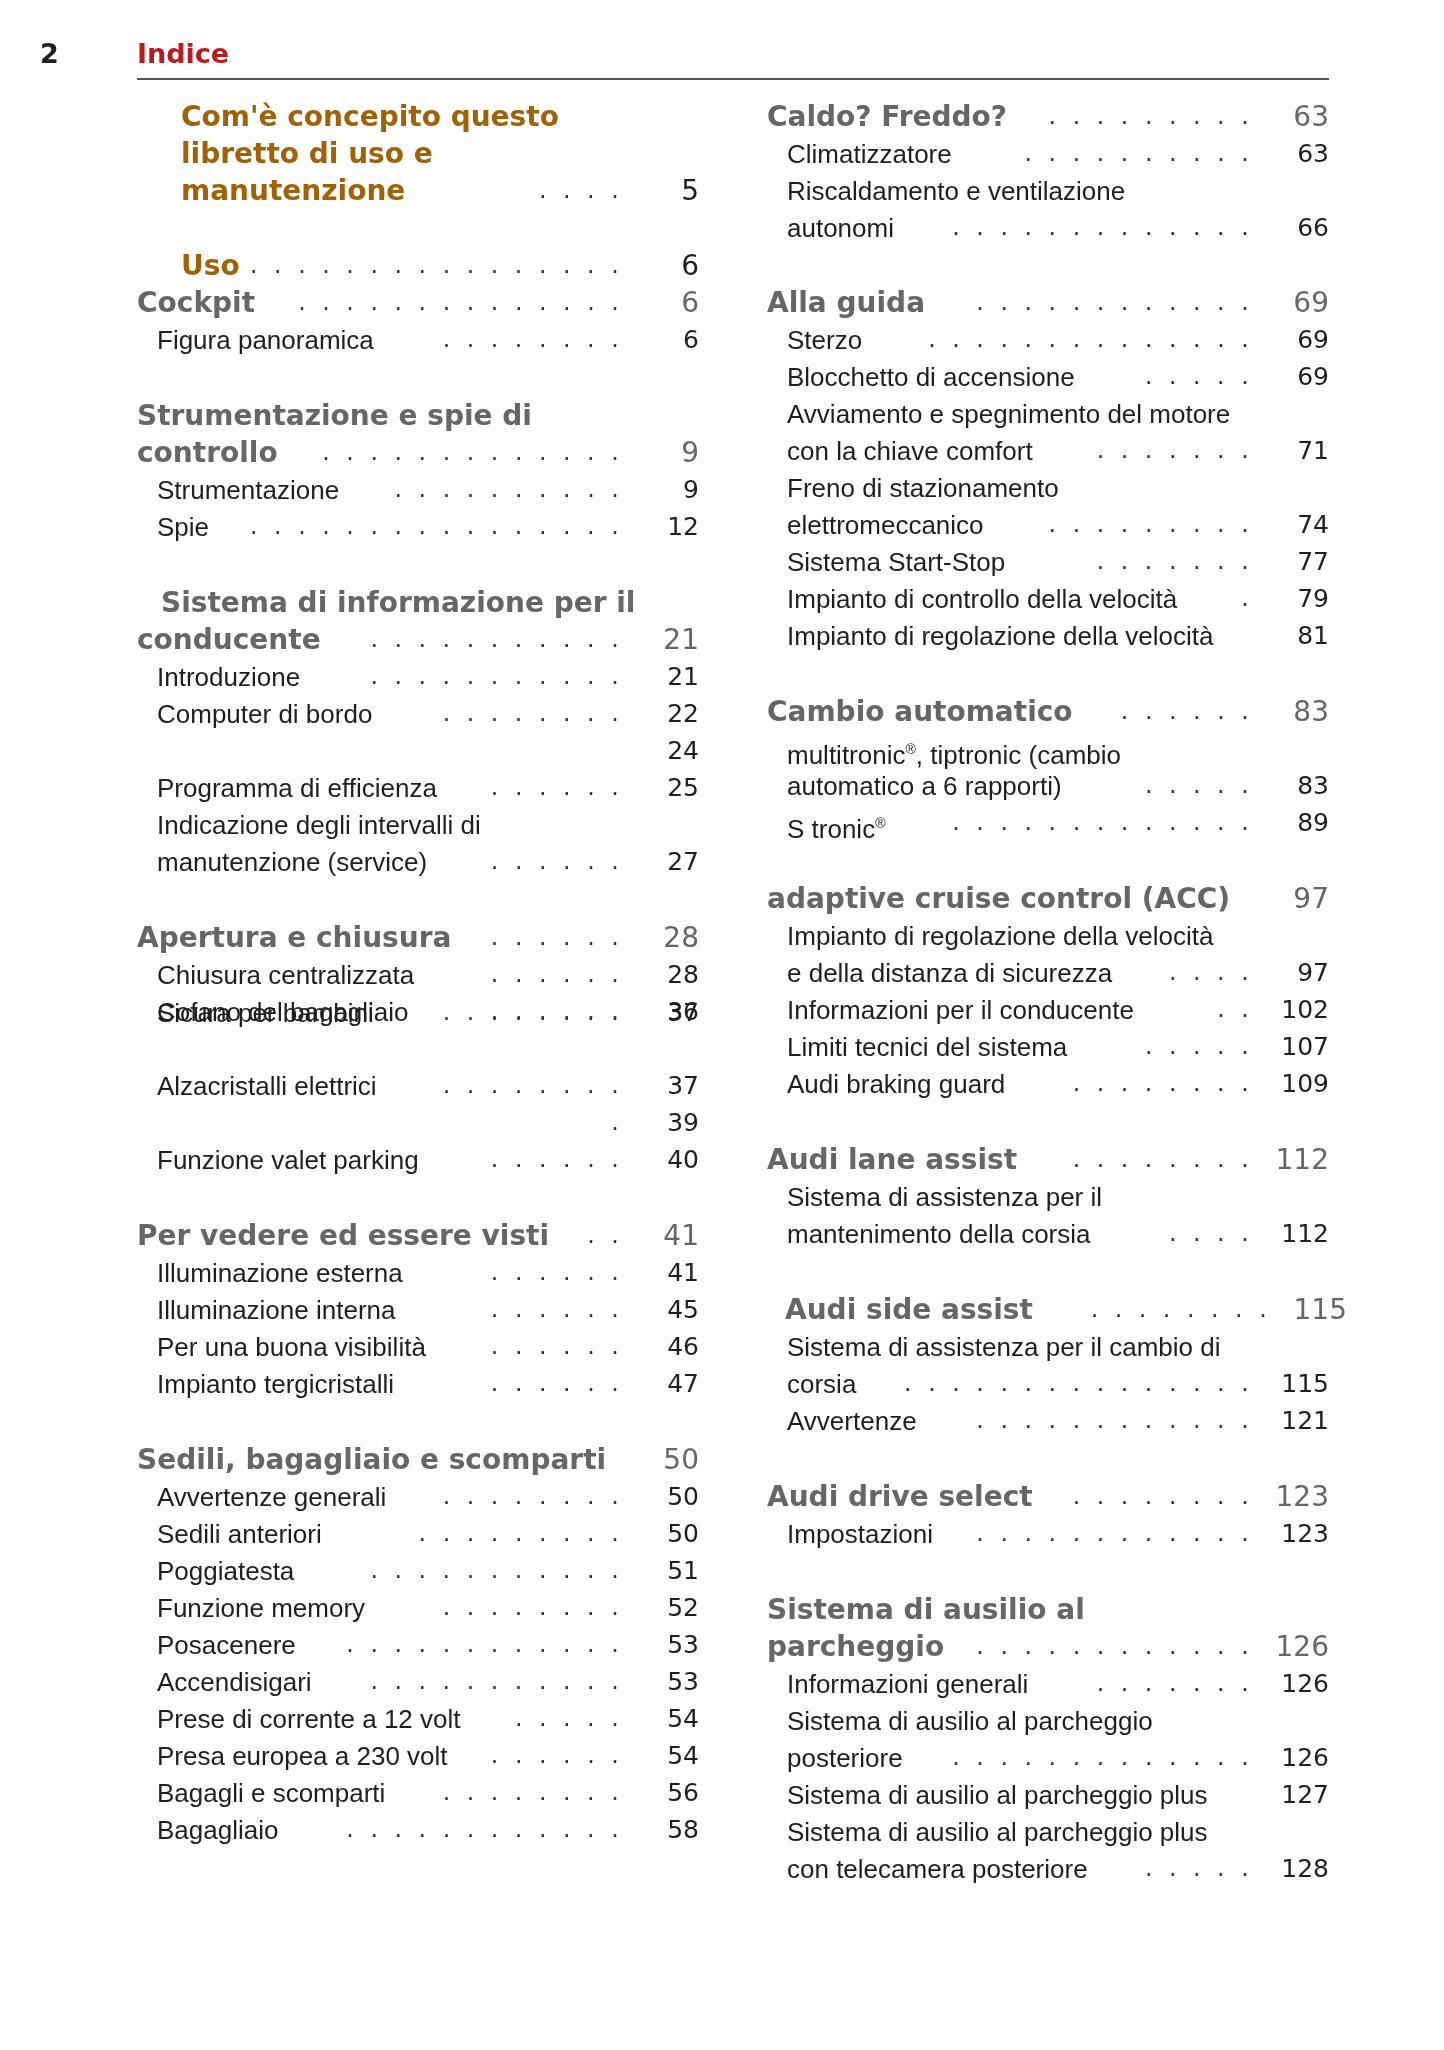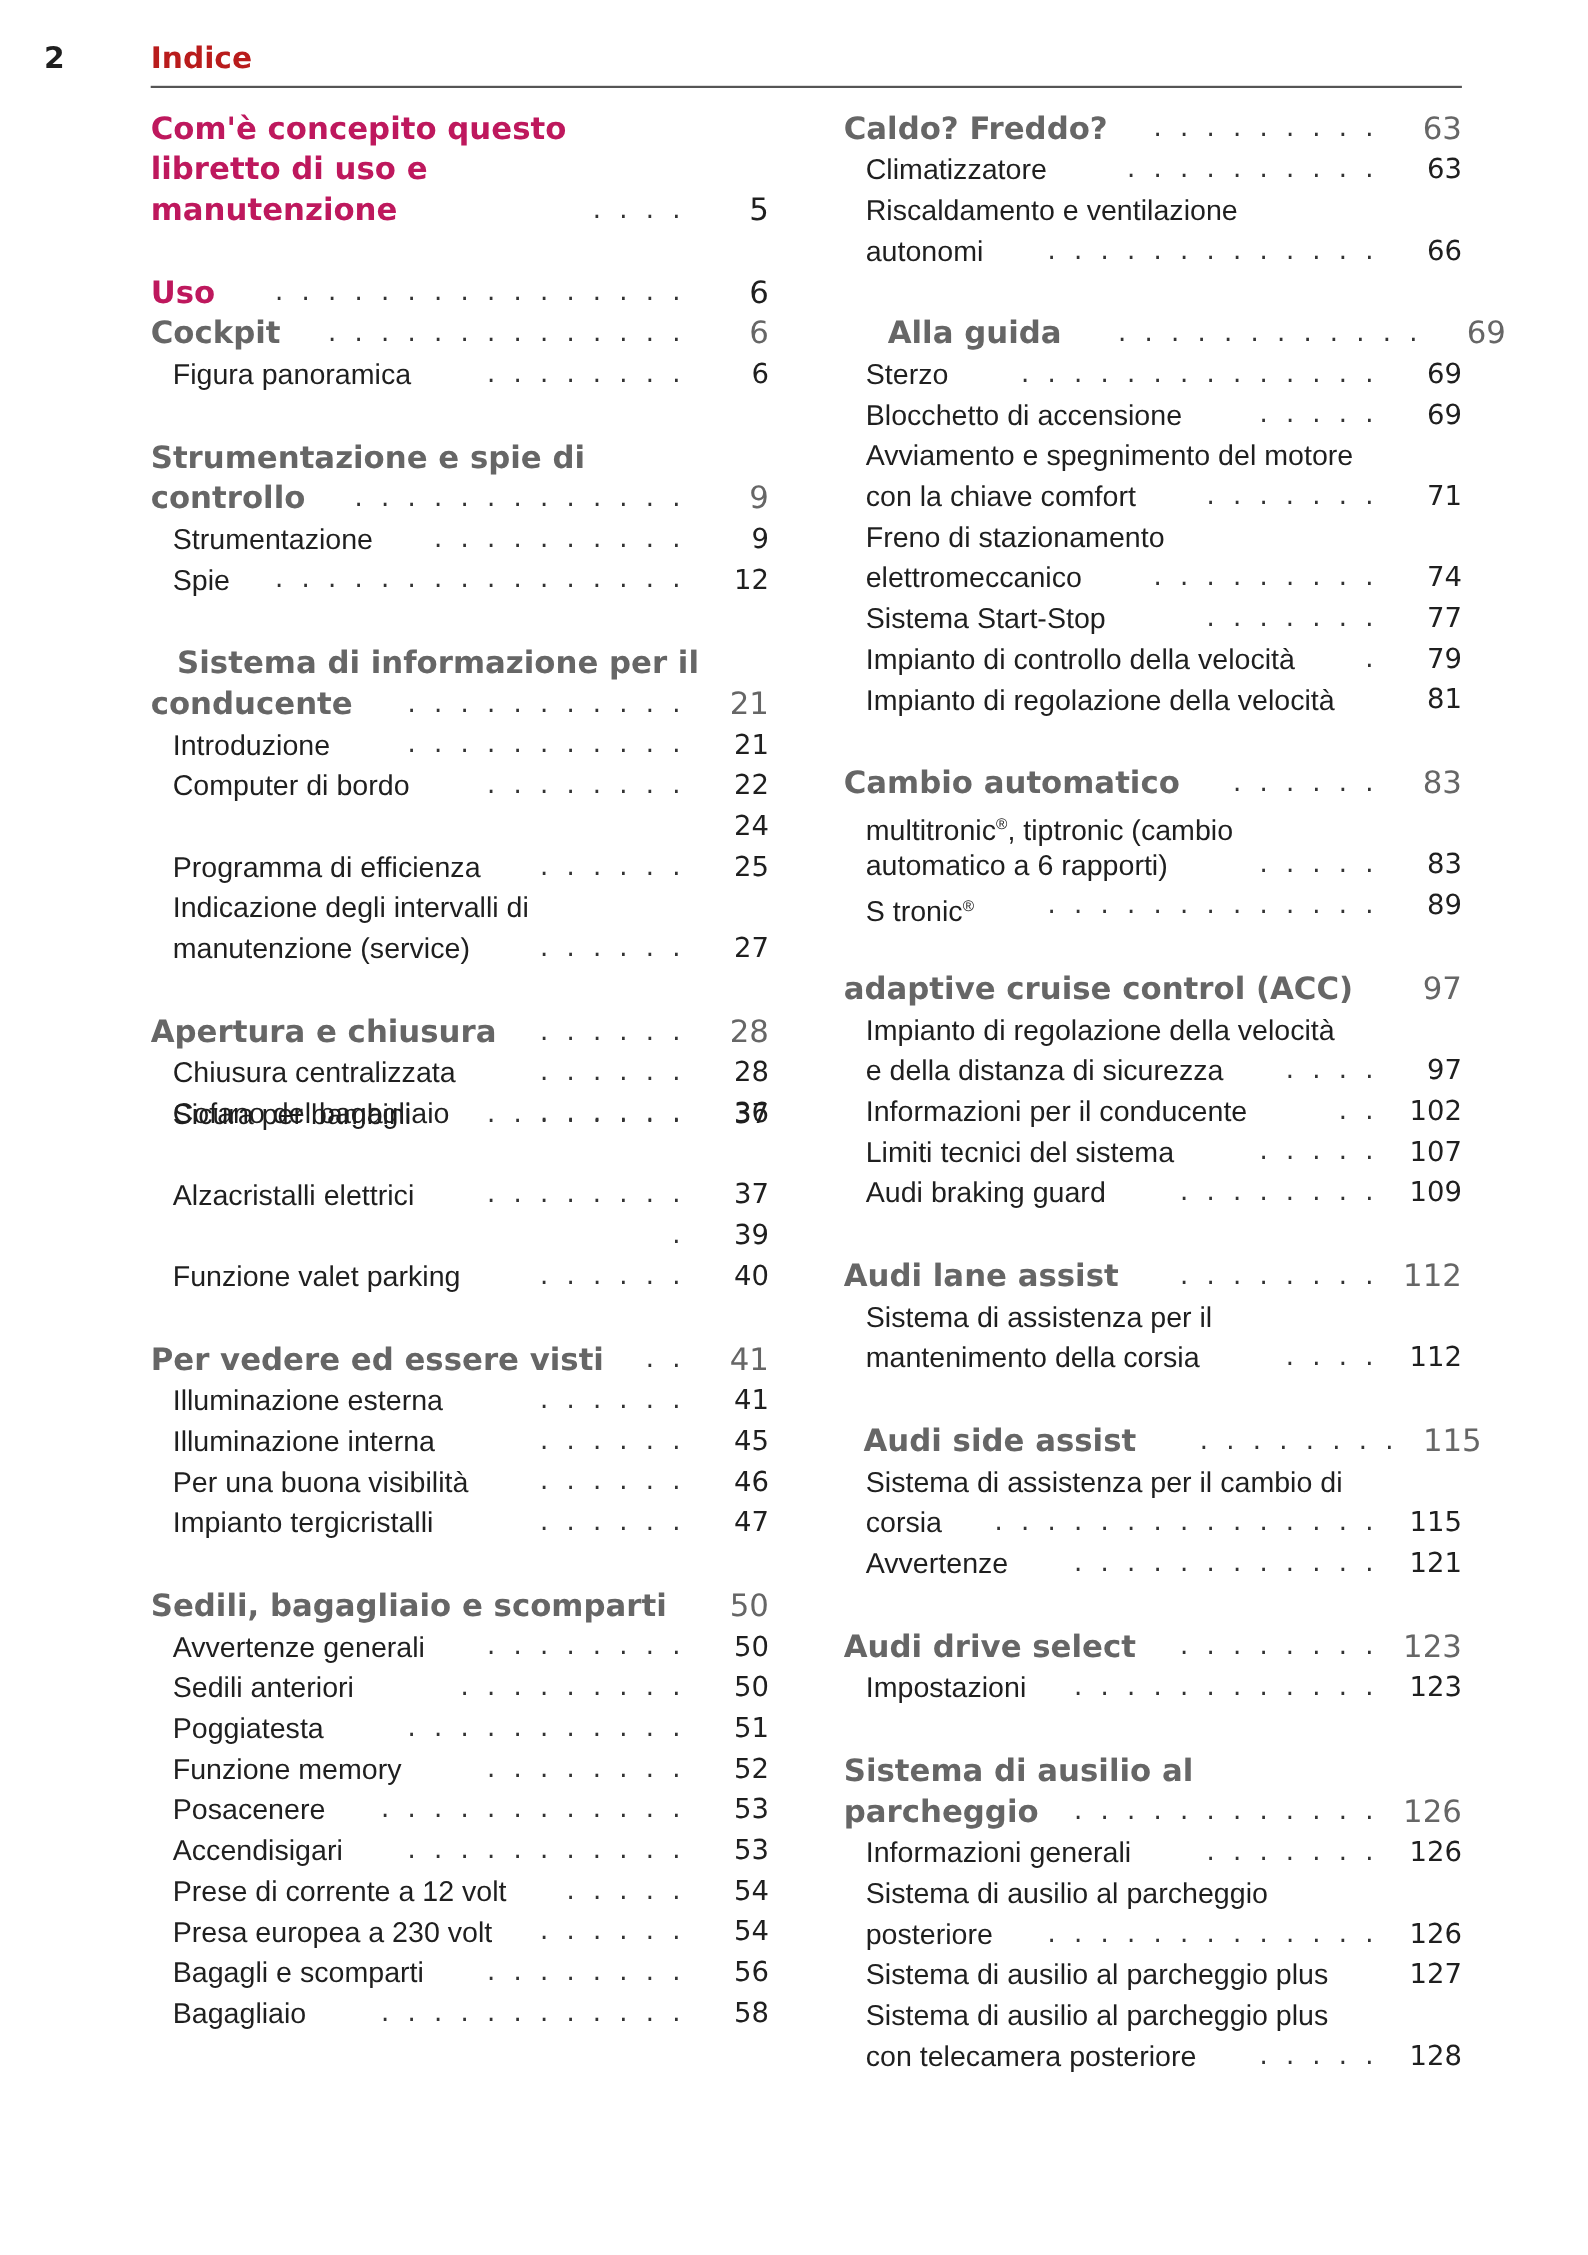--- a/index.html
+++ b/index.html
@@ -12,21 +12,21 @@
   #col-left { left:137px; width:562px; }
   #col-right { left:767px; width:562px; }
   .row { position:absolute; left:0; width:100%; height:38px; line-height:38px; white-space:nowrap; }
   .row .txt { position:absolute; left:0; }
   .row.sub .txt { left:20px; }
   .row .dots { position:absolute; right:78px; color:#333; letter-spacing:0; font-family:"DejaVu Sans Mono","Liberation Mono",monospace; font-size:20px; overflow:hidden; text-align:right; }
   .row .pg { position:absolute; right:0; text-align:right; }
   .row.h .txt, .row.h .pg { font-size:28px; font-weight:bold; }
   .row.h.gray .txt, .row.h.gray .pg { color:#666666; }
   .row.h.gray .pg { font-weight:normal; }
-  .row.h.dark .txt { color:#be185d; }
+  .row.h.dark .txt { color:#a16207;margin-left:44px; }
   .row.h.dark .pg { color:#1f1f1f; font-weight:normal; }
   .row.sub .txt, .row.sub .pg { font-size:25px; color:#1f1f1f; }
   .row.sub .txt { font-family:"Liberation Sans", sans-serif; font-size:26px; }
   sup { font-size:14px; }
 </style>
 </head>
 <body>
 
 <div id="page-number">2</div>
 <div id="page-title">Indice</div>
@@ -238,21 +238,21 @@
       <span class="pg">63</span>
     </div>
     <div class="row sub" style="top: 172px;">
       <span class="txt">Riscaldamento e ventilazione</span>
     </div>
     <div class="row sub" style="top: 209px;">
       <span class="txt">autonomi</span>
       <span class="dots" style="width: 314px;">. . . . . . . . . . . . . </span>
       <span class="pg">66</span>
     </div>
-    <div class="row h gray" style="top: 284px; margin-left: 40px;">
+    <div class="row h gray" style="top: 284px;">
       <span class="txt">Alla guida</span>
       <span class="dots" style="width: 304px;">. . . . . . . . . . . . </span>
       <span class="pg">69</span>
     </div>
     <div class="row sub" style="top: 321px;">
       <span class="txt">Sterzo</span>
       <span class="dots" style="width: 359px;">. . . . . . . . . . . . . . </span>
       <span class="pg">69</span>
     </div>
     <div class="row sub" style="top: 358px;">

